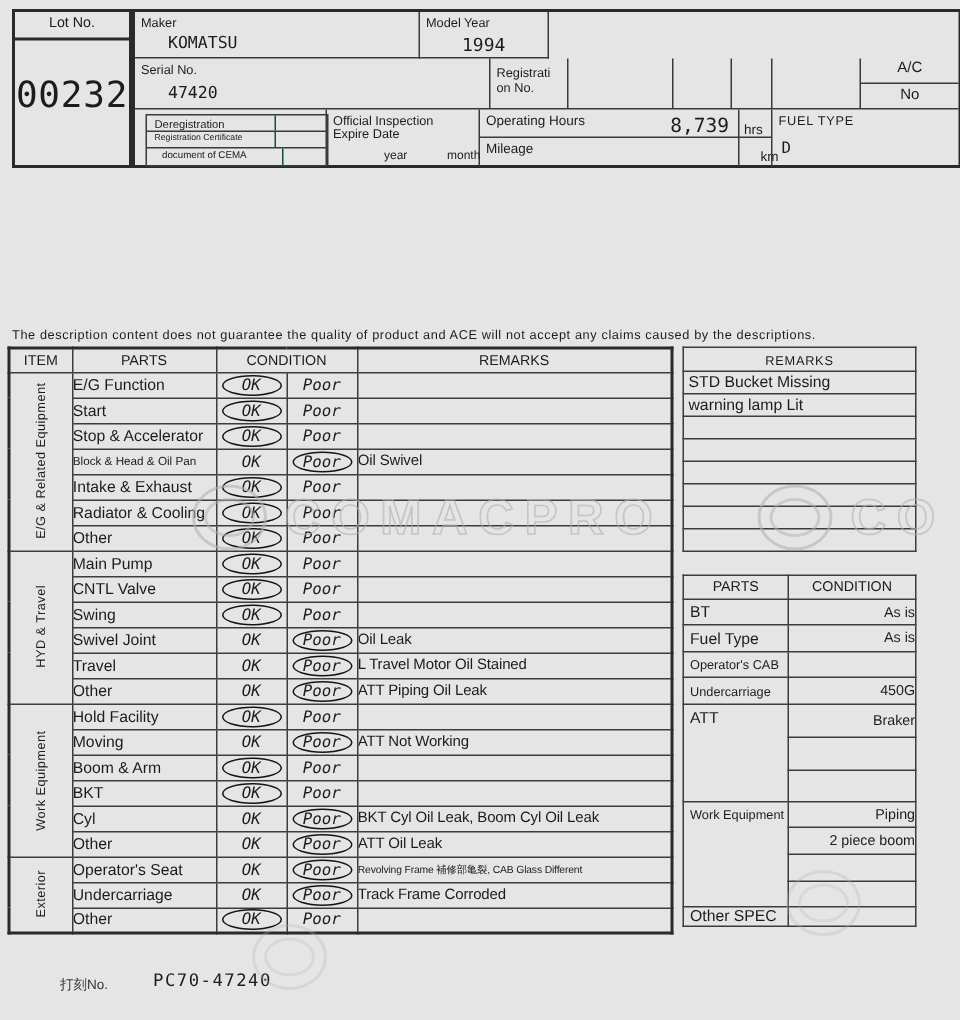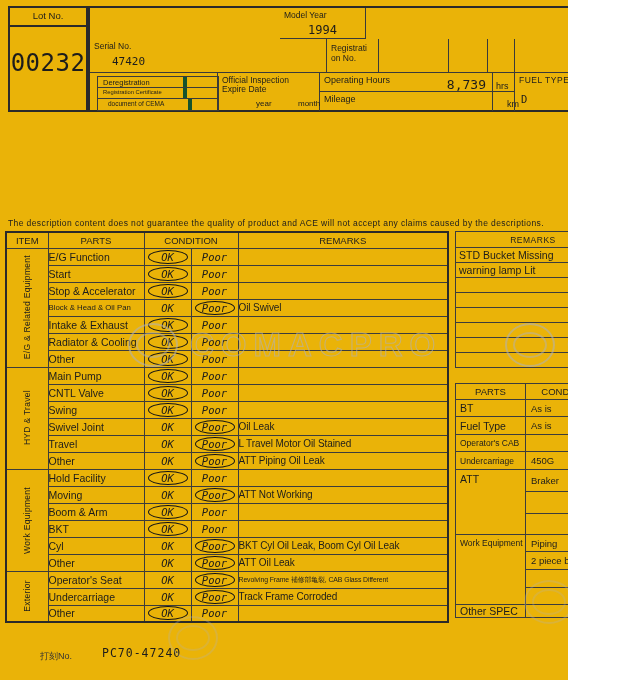--- a/index.html
+++ b/index.html
@@ -1,16 +1,16 @@
 <!DOCTYPE html>
 <html><head>
 <meta charset="utf-8">
 <style>
   html,body{margin:0;padding:0;background:#fff;}
-  .page{position:relative;width:568px;height:680px;background:#eab308;overflow:hidden;
+  .page{position:relative;width:640px;height:680px;background:#e5e5e5;overflow:hidden;
         font-family:"Liberation Sans",sans-serif;color:#1c1c1c;}
   .abs{position:absolute;}
   .mono{font-family:"DejaVu Sans Mono",monospace;}
 
   
   .lot-box{left:8px;top:6px;width:76px;height:102px;border:2px solid #2a2a2a;}
   .lot-label{height:15px;border-bottom:2px solid #2a2a2a;text-align:center;font-size:9.5px;padding-top:2px;}
   .lot-value{margin-top:22px;text-align:center;font-size:24px;letter-spacing:.5px;}
 
   .hdr{left:88px;top:6px;width:549px;height:102px;border:2px solid #2a2a2a;font-size:8.5px;}
@@ -29,21 +29,21 @@
   .c-e3{left:398px;top:31px;width:27px;height:33px;}
   .c-e4{left:425px;top:31px;width:59px;height:33px;}
   .c-ac{left:484px;top:31px;width:65px;height:33px;}
   .ac-top{height:15px;border-bottom:1px solid #3a3a3a;text-align:center;font-size:10px;padding-top:1px;}
   .ac-bot{text-align:center;font-size:10px;padding-top:2px;}
   .c-row3{left:0;top:64px;width:549px;height:38px;}
 
   .dereg{position:absolute;left:7px;top:3px;width:120px;height:33px;border:1px solid #3a3a3a;}
   .dereg-row{display:flex;height:10px;border-bottom:1px solid #3a3a3a;}
   .dereg-row:last-child{border-bottom:none;height:11px;}
-  .dereg-lab{width:80px;border-right:4px solid #14532d;padding:1px 0 0 5px;white-space:nowrap;overflow:hidden;}
+  .dereg-lab{width:80px;border-right:1px solid #14532d;padding:1px 0 0 5px;white-space:nowrap;overflow:hidden;}
   .dr0{font-size:7.5px;} .dr1{font-size:5.8px;} .dr2{font-size:6.5px;padding-left:10px;}
 
   .c-offi{left:127px;top:0;width:103px;height:38px;border-left:1px solid #3a3a3a;border-right:1px solid #3a3a3a;}
   .offi-l1{position:absolute;left:4px;top:2px;font-size:8.5px;}
   .offi-l2{position:absolute;left:4px;top:11px;font-size:8.5px;}
   .offi-year{position:absolute;left:38px;top:26px;font-size:8px;}
   .offi-month{position:absolute;left:80px;top:26px;font-size:8px;}
 
   .c-oper{left:230px;top:0;width:194px;height:38px;}
   .oper-div{position:absolute;left:0;top:18px;width:194px;border-top:1px solid #3a3a3a;}
@@ -86,21 +86,21 @@
   .side tbody tr{height:15px;}
   .side td{font-size:10.5px;padding-left:3px;white-space:nowrap;overflow:hidden;}
 
   .spec{position:absolute;left:455px;top:383px;width:155px;table-layout:fixed;border:1.5px solid #2a2a2a;}
   .spec th,.spec td{border:1px solid #3c3c3c;padding:0;box-sizing:border-box;}
   .spec thead tr{height:16px;}
   .spec thead th{font-size:9.5px;font-weight:normal;text-align:center;}
   .spec .part{font-size:10.5px;padding-left:4px;white-space:nowrap;overflow:hidden;}
   .spec .part.p-small{font-size:8.5px;}
   .spec .part.vtop{vertical-align:top;padding-top:3px;margin-top:44px;}
-  .spec .value{font-size:9.5px;padding-left:5px;white-space:nowrap;overflow:hidden;}
+  .spec .value{font-size:9.5px;padding-left:5px;white-space:nowrap;overflow:hidden;text-align:right;}
 
   
   .stamp-label{left:40px;top:650px;font-size:9px;color:#333;}
   .stamp-value{left:102px;top:646px;font-size:11.5px;letter-spacing:1px;}
 
   
   .wm{position:absolute;display:flex;align-items:center;gap:12px;pointer-events:none;z-index:6;
       font-family:"Liberation Sans",sans-serif;font-weight:bold;font-size:33px;letter-spacing:7px;
       color:transparent;-webkit-text-stroke:1.1px rgba(178,178,178,.62);}
   .wm-logo{width:46px;height:40px;border:2.5px solid rgba(178,178,178,.58);border-radius:50%;position:relative;flex:none;}
@@ -112,20 +112,24 @@
 <body>
 
 <div class="page">
 
   <div class="abs lot-box">
     <div class="lot-label">Lot No.</div>
     <div class="lot-value mono">00232</div>
   </div>
 
   <div class="abs hdr">
+    <div class="cell c-maker b-r b-b">
+      <span class="lbl">Maker</span>
+      <span class="val mono" style="left:22px;top:14px;">KOMATSU</span>
+    </div>
     <div class="cell c-my b-r b-b">
       <span class="lbl">Model Year</span>
       <span class="val mono" style="left:28px;top:15px;font-size:12px;">1994</span>
     </div>
 
     <div class="cell c-serial b-r">
       <span class="lbl">Serial No.</span>
       <span class="val mono" style="left:22px;top:16px;">47420</span>
     </div>
     <div class="cell c-regno b-r">Registrati on No.</div>

